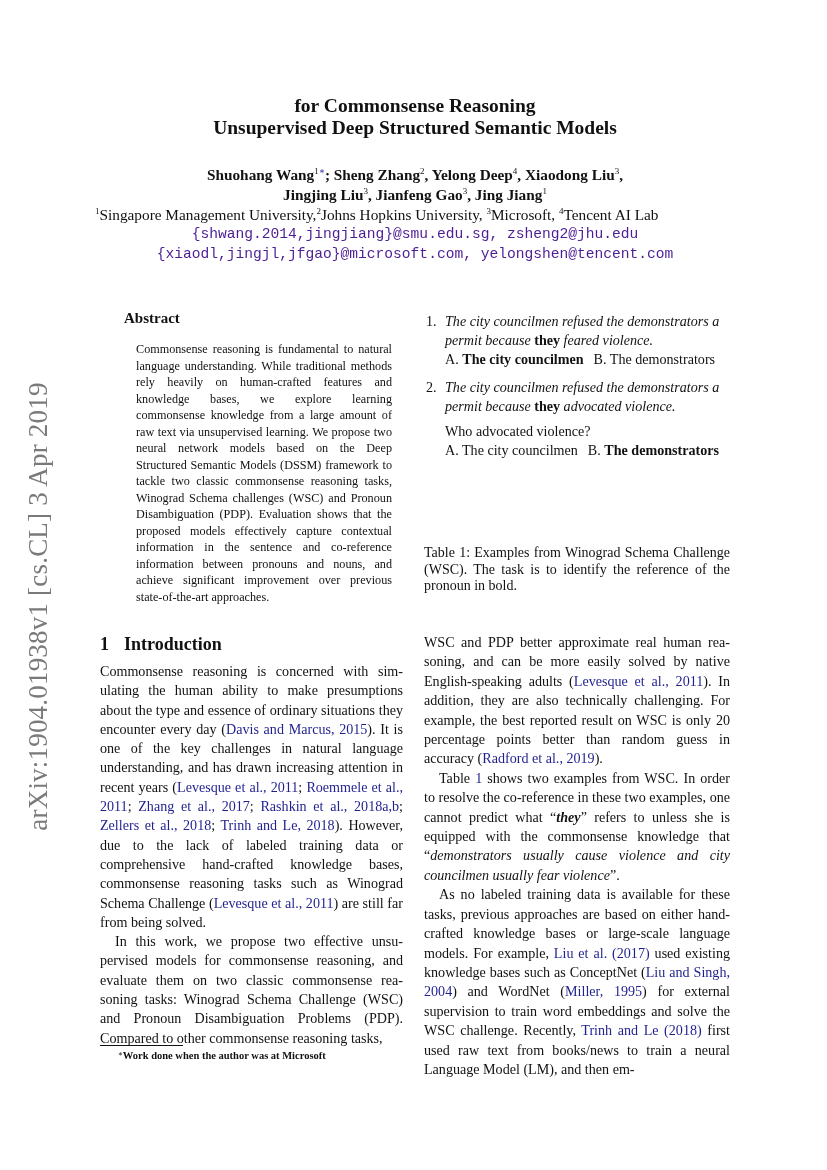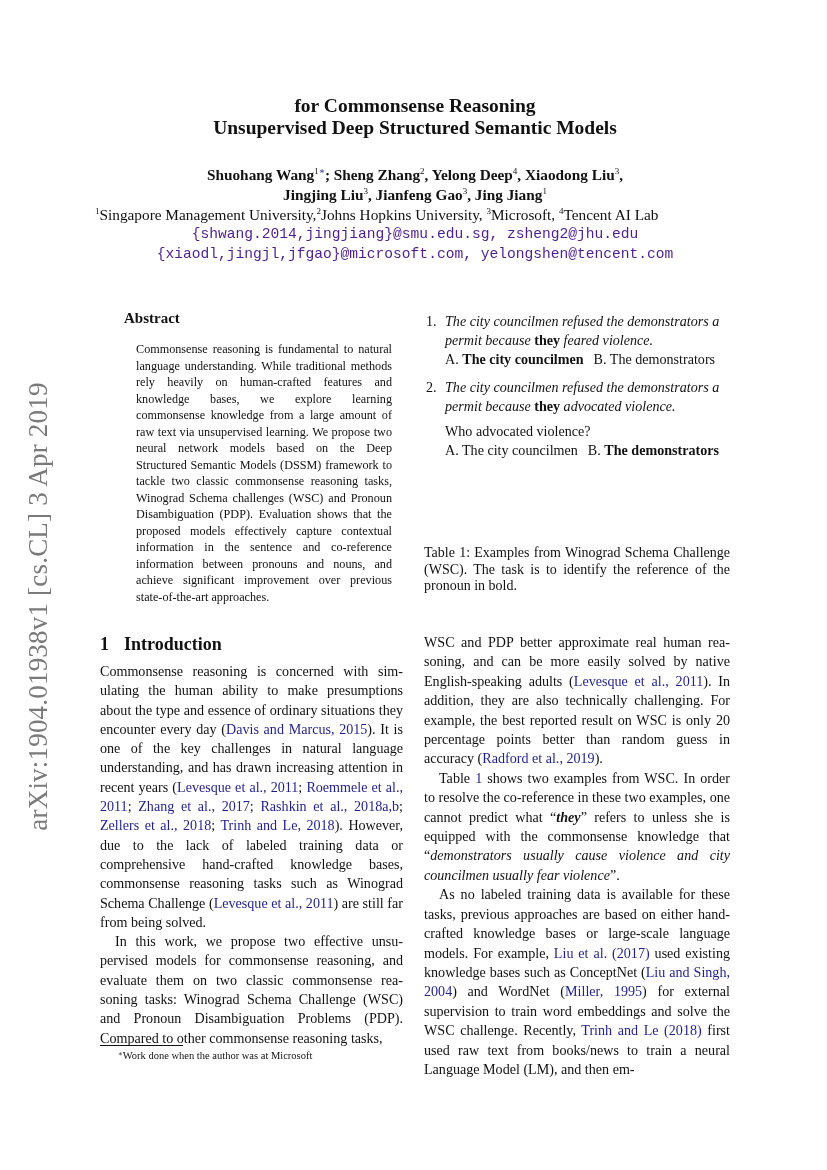--- a/index.html
+++ b/index.html
@@ -49,21 +49,21 @@
   }
   .section-head .num { display: inline-block; width: 24px; }
   .col-left {
     position: absolute; left: 100px; width: 303px; top: 662px;
     font-size: 14.1px; line-height: 19.3px; text-align: justify;
   }
   .col-left p, .col-right p { margin: 0; }
   .indent { text-indent: 15px; }
   .fn-rule { position: absolute; left: 100px; top: 1045px; width: 83px; height: 1px; background: #111; }
   .footnote {
-    position: absolute; left: 100px; top: 1048px; font-size: 10.5px; line-height: 13px; padding-left: 18px;
+    position: absolute; left: 100px; top: 1048px; font-size: 10.5px; line-height: 13px; padding-left: 18px; font-weight: bold;
   }
   .footnote sup { font-size: 7px; vertical-align: 3px; }
   .examples {
     position: absolute; left: 424px; width: 306px; top: 312px;
     font-size: 14.1px; line-height: 19px;
   }
   .ex-item { position: relative; padding-left: 21px; margin-bottom: 9px; }
   .ex-num { position: absolute; left: 2px; top: 0; }
   .ex-sent { font-style: italic; }
   .ex-sent b { font-style: normal; }

